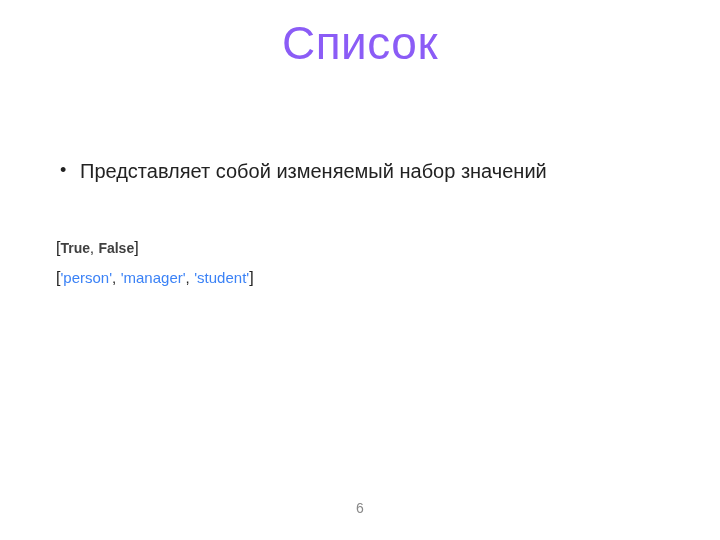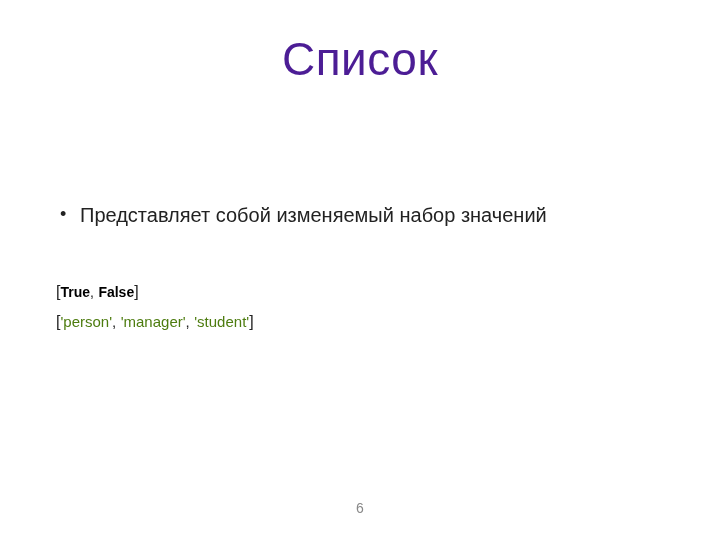--- a/index.html
+++ b/index.html
@@ -12,27 +12,27 @@
       height: 540px;
       background: #ffffff;
       font-family: "Helvetica Neue", Helvetica, Arial, sans-serif;
       position: relative;
       overflow: hidden;
     }
     .title {
       text-align: center;
       font-size: 46px;
       font-weight: 300;
-      color: #4c1d95;
-      margin-top: 32px;
+      color: #8b5cf6;
+      margin-top: 16px;
       letter-spacing: 0.5px;
     }
     .body {
       padding: 0 56px;
-      margin-top: 118px;
+      margin-top: 90px;
     }
     ul.bullets {
       list-style: none;
       margin-bottom: 50px;
     }
     ul.bullets li {
       position: relative;
       font-size: 20px;
       font-weight: 300;
       color: #222;
@@ -47,23 +47,23 @@
       color: #222;
     }
     .code-line {
       font-size: 16px;
       line-height: 1.9;
       font-weight: 300;
     }
     .code-line .bracket { color: #222; font-size: 16px; }
     .code-line .num { color: #d46a2e; font-size: 19px; }
     .code-line .comma-num { color: #222; font-size: 19px; }
-    .code-line .kw { color: #000000; font-weight: 600; font-size: 14px; }
+    .code-line .kw { color: #404040; font-weight: 600; font-size: 14px; }
     .code-line .comma-kw { color: #222; font-size: 14px; }
-    .code-line .str { color: #4d7c0f; font-size: 15px; }
+    .code-line .str { color: #3b82f6; font-size: 15px; }
     .code-line .comma-str { color: #222; font-size: 15px; }
     .page-number {
       position: absolute;
       bottom: 24px;
       left: 0;
       right: 0;
       text-align: center;
       font-size: 14px;
       color: #888;
       font-weight: 300;

